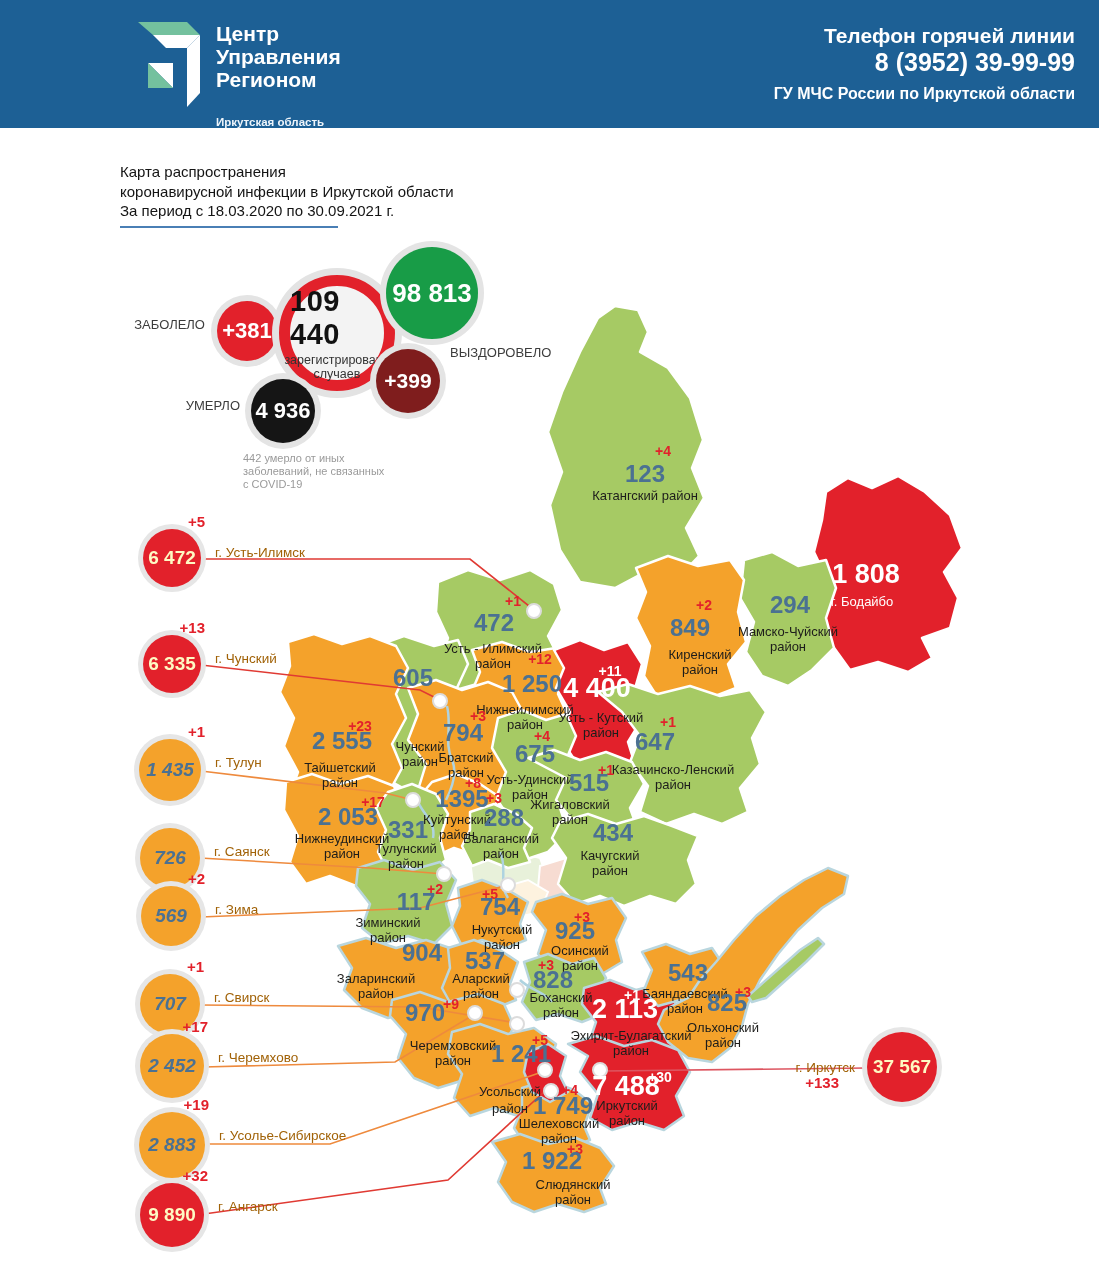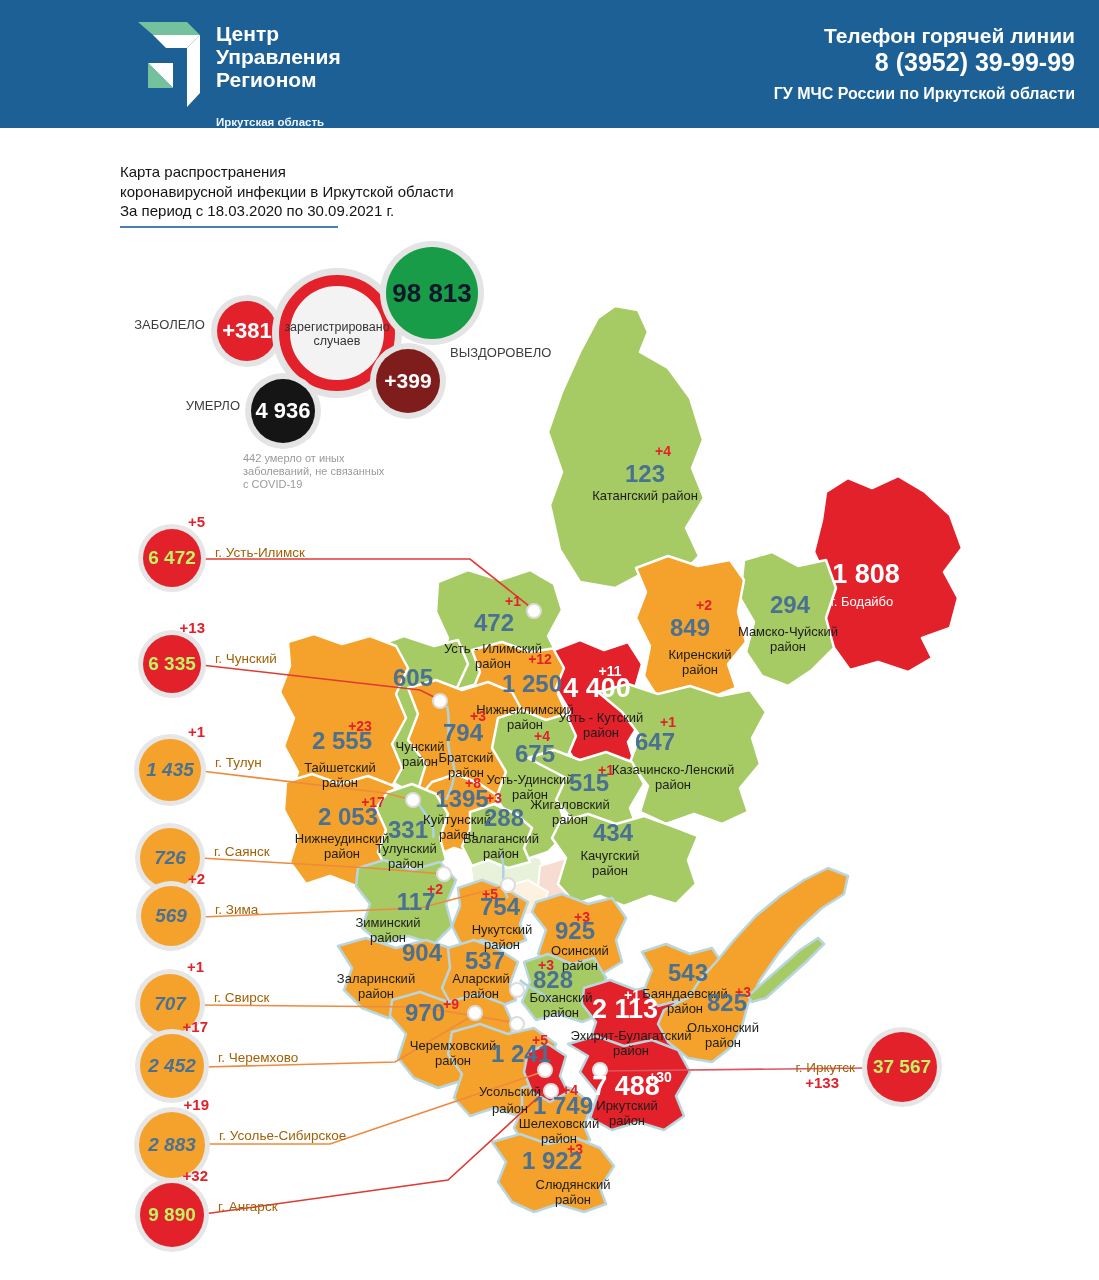--- a/index.html
+++ b/index.html
@@ -25,21 +25,21 @@
 
   
   .circle{position:absolute;border-radius:50%;display:flex;flex-direction:column;
           align-items:center;justify-content:center;box-shadow:0 0 0 6px #e4e4e4;
           font-weight:bold;}
   .stat-sick{left:217px;top:301px;width:60px;height:60px;background:#e2212b;color:#fff;font-size:22px;}
   .stat-total{left:279px;top:275px;width:94px;height:94px;background:#f3f3f3;
               border:11px solid #e2212b;box-shadow:0 0 0 7px #e3e3e3;color:#111;}
   .total-num{font-size:29px;font-weight:bold;letter-spacing:.5px;}
   .total-cap{font-size:12.5px;font-weight:normal;color:#333;text-align:center;line-height:14px;margin-top:2px;}
-  .stat-rec{left:386px;top:247px;width:92px;height:92px;background:#189c47;color:#0f172a;font-size:26px;text-align:center;}
+  .stat-rec{left:386px;top:247px;width:92px;height:92px;background:#189c47;color:#ffffff;font-size:26px;text-align:center;}
   .stat-rec2{left:376px;top:349px;width:64px;height:64px;background:#7f1d1d;color:#fff;font-size:21px;}
   .stat-died{left:251px;top:379px;width:64px;height:64px;background:#151515;color:#fff;font-size:22px;}
   .stat-label{position:absolute;font-size:13px;color:#3c3c3c;}
   .sick-label{right:894px;top:317px;}
   .rec-label{left:450px;top:345px;}
   .died-label{right:859px;top:398px;}
   .stat-note{position:absolute;left:243px;top:452px;font-size:11px;color:#9a9a9a;line-height:13px;}
 
   
   .map-svg{position:absolute;left:0;top:0;width:1099px;height:1280px;}
@@ -56,21 +56,21 @@
   .d-value.big{fill:#fff;font-size:27px;}
   .d-delta{font:bold 14px "Liberation Sans",sans-serif;fill:#e2212b;text-anchor:middle;}
   .d-delta.w{fill:#fff;}
   .d-name{font:13px "Liberation Sans",sans-serif;fill:#1d1d1b;text-anchor:middle;}
   .d-name.w{fill:#fff;}
 
   
   .callout{position:absolute;}
   .c-circle{border-radius:50%;display:flex;align-items:center;justify-content:center;
             font-weight:bold;font-size:19px;box-shadow:0 0 0 5px #e6e6e6;width:100%;height:100%;}
-  .c-red{background:#e2212b;color:#bef264;}
+  .c-red{background:#e2212b;color:#fef9c3;}
   .c-orange{background:#f4a22b;color:#4b7192;font-style:italic;}
   .c-delta{position:absolute;top:-16px;right:-4px;color:#e2212b;font-weight:bold;font-size:15px;white-space:nowrap;}
   .c-name{position:absolute;left:calc(100% + 14px);top:16px;font-size:13.5px;color:#a16207;white-space:nowrap;}
   .callout-left .c-name{left:auto;right:calc(100% + 12px);top:28px;}
   .callout-left .c-delta{right:calc(100% + 28px);top:2px;margin-top:40px;}
 </style>
 </head>
 <body>
 
 <div class="header">
@@ -354,20 +354,21 @@
       <text x="575" y="1154" class="d-delta">+3</text>
       <text x="552" y="1169" class="d-value">1 922</text>
       <text x="573" y="1189" class="d-name">Слюдянский</text>
       <text x="573" y="1204" class="d-name">район</text>
     </g>
 </svg>
 
 <div class="stat-label sick-label">ЗАБОЛЕЛО</div>
 <div class="circle stat-sick">+381</div>
 <div class="circle stat-total">
+  <div class="total-num">109 440</div>
   <div class="total-cap">
     <div>зарегистрировано</div>
     <div>случаев</div>
   </div>
 </div>
 <div class="circle stat-rec">98 813</div>
 <div class="stat-label rec-label">ВЫЗДОРОВЕЛО</div>
 <div class="circle stat-rec2">+399</div>
 <div class="stat-label died-label">УМЕРЛО</div>
 <div class="circle stat-died">4 936</div>

